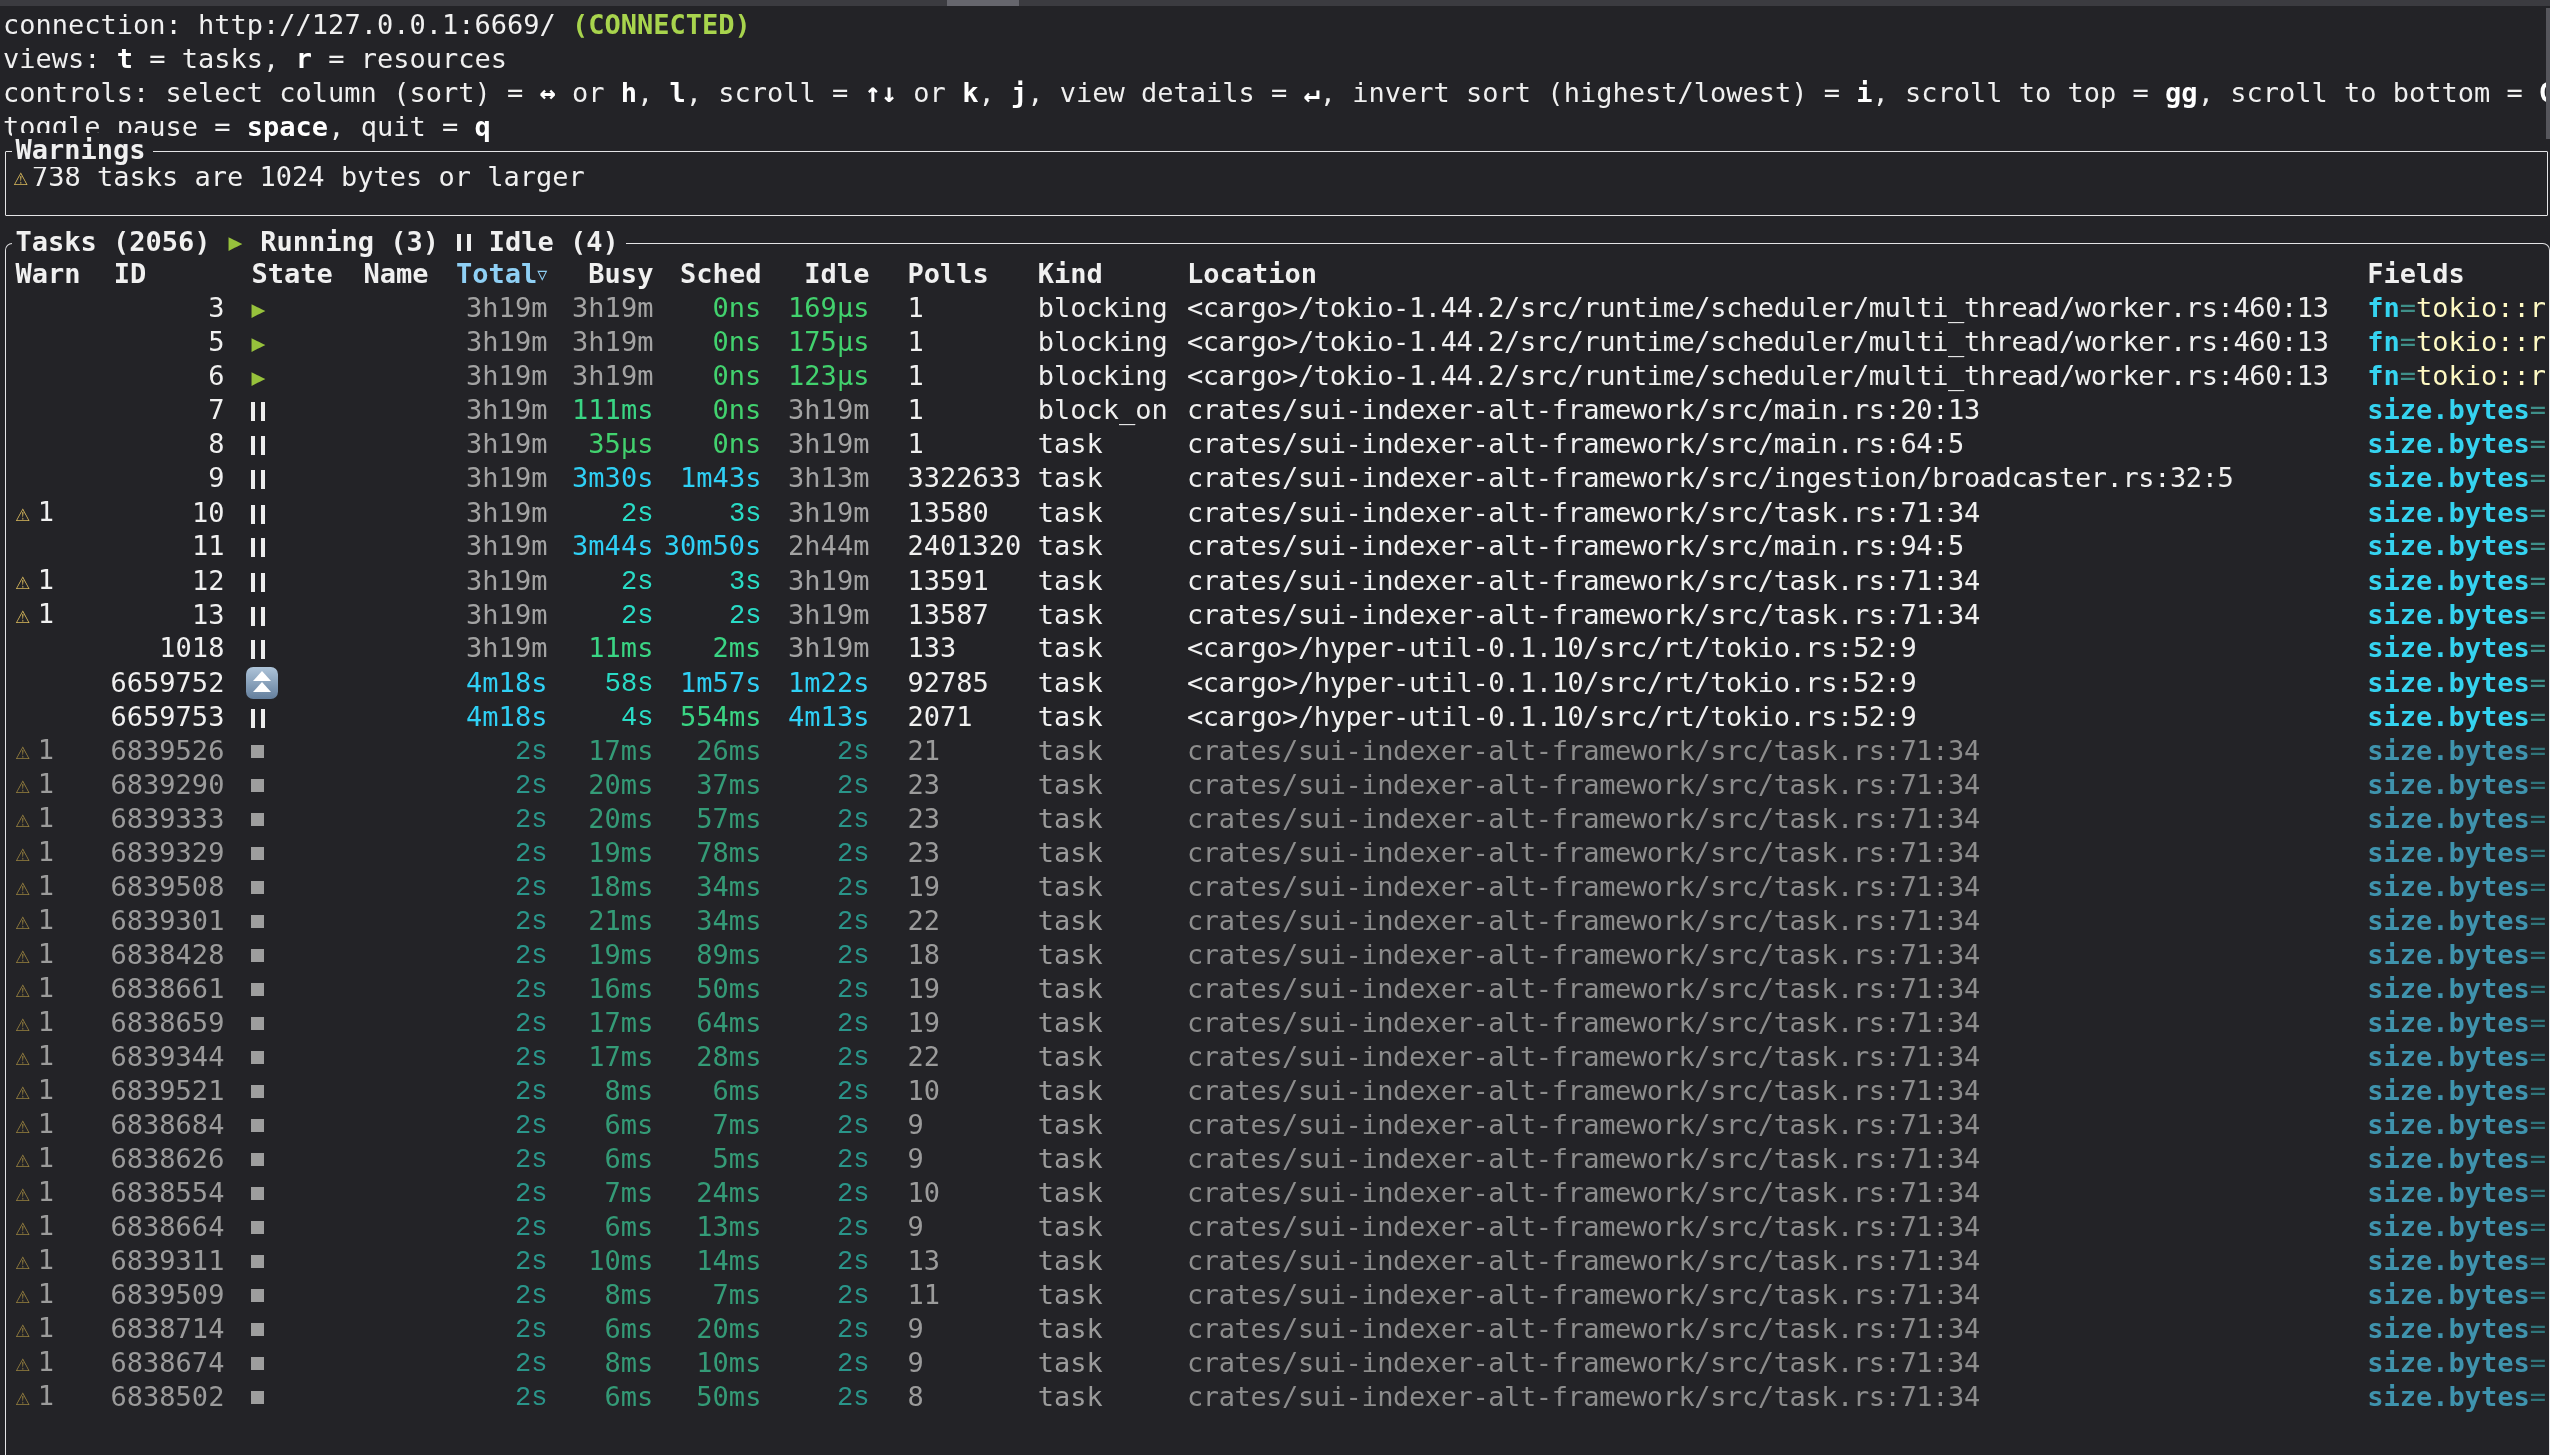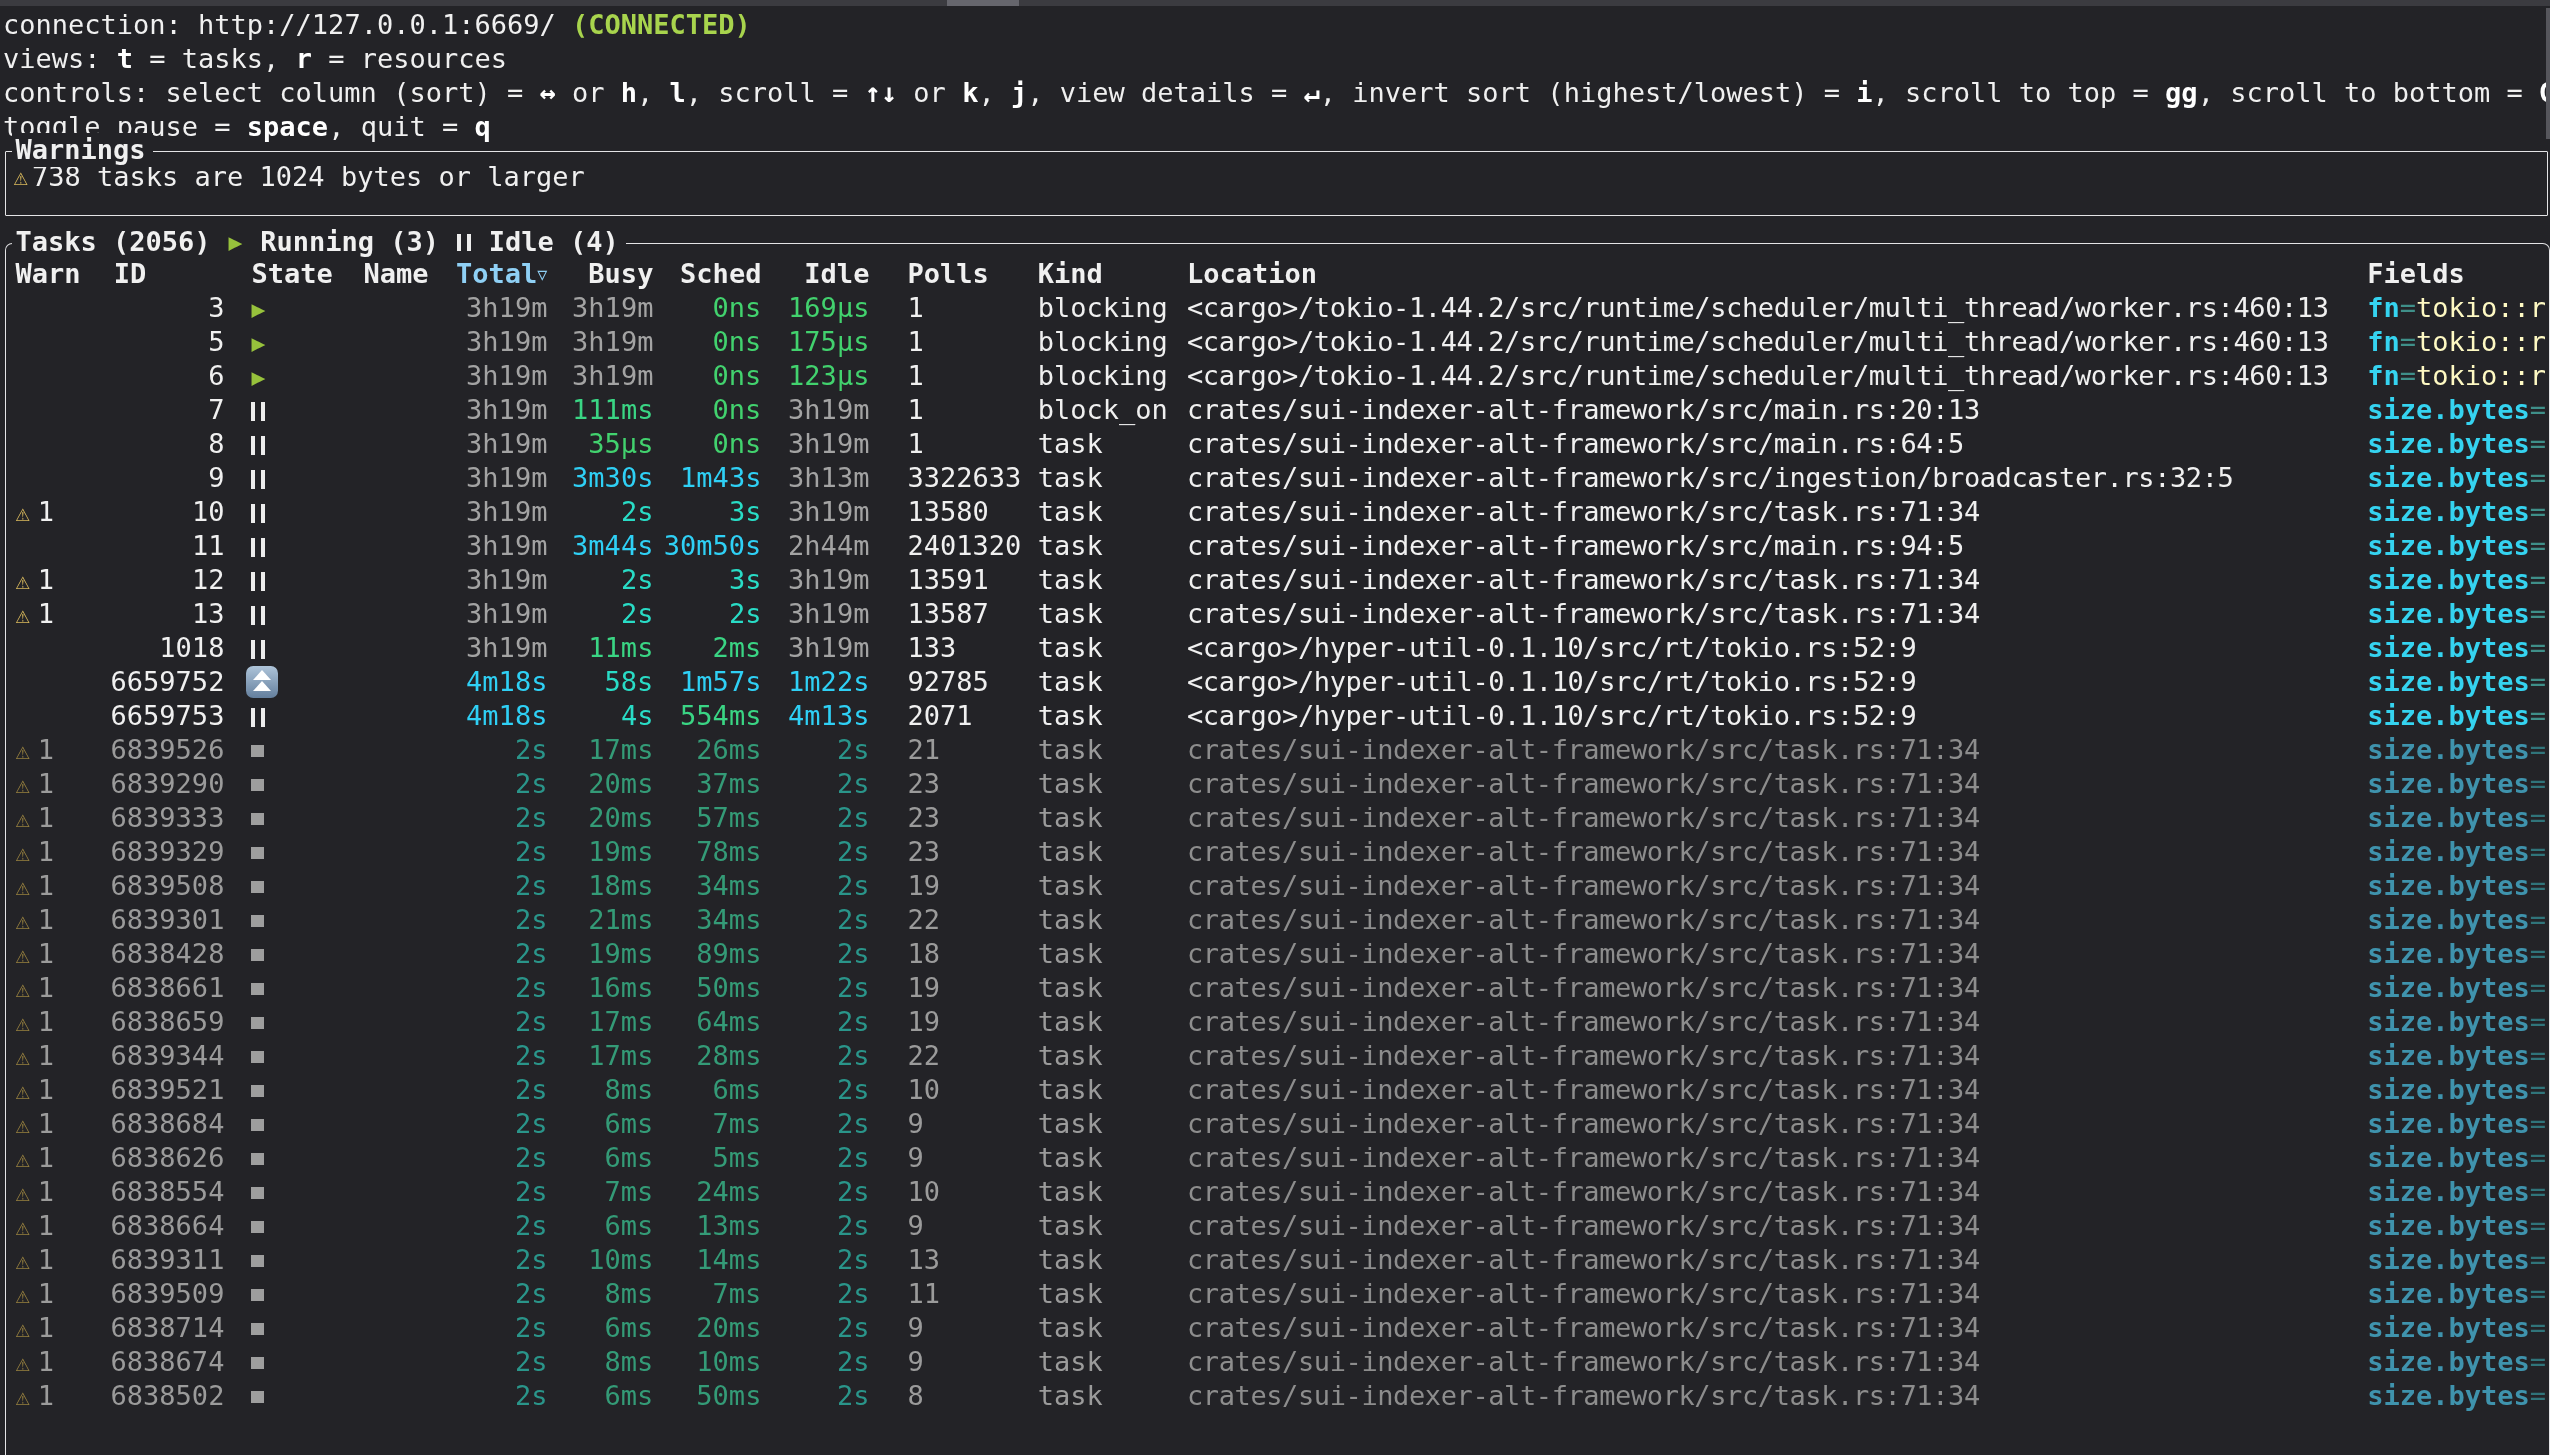--- a/index.html
+++ b/index.html
@@ -67,21 +67,21 @@
   .hc-fields,.c-fields{padding-left:10.8px;}
   .c-location{letter-spacing:-0.4px;}
   .c-id,.c-total,.c-busy,.c-sched,.c-idle{text-align:right;}
   .c-state{padding-left:27px;}
   .c-state.woken{padding-left:21.5px;}
   .warn-count{margin-left:8px;}
 
   
   .dur-h{color:#a3a3a3;}
   .dur-m{color:#2fd0f5;}
-  .dur-s{color:#29dcc6;}
+  .dur-s{color:#29dcc6;font-family:Liberation Mono, monospace;}
   .dur-ms{color:#3ad584;}
   .dur-us,.dur-ns{color:#42d26e;}
 
   
   .fkey{color:#35d3f0;font-weight:bold;}
   .feq{color:#3f8f89;}
   .fval{color:#fef9c3;}
 
   
   .trow.dim{color:#9b9b9b;}

